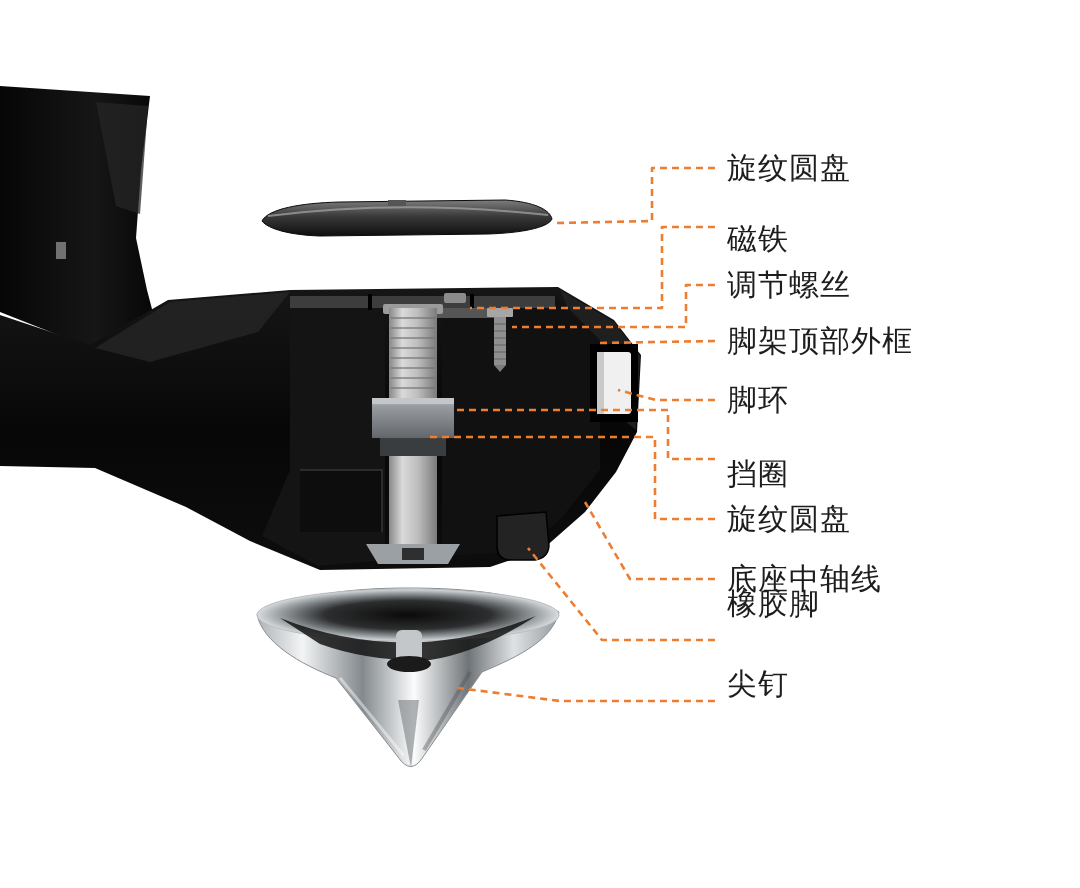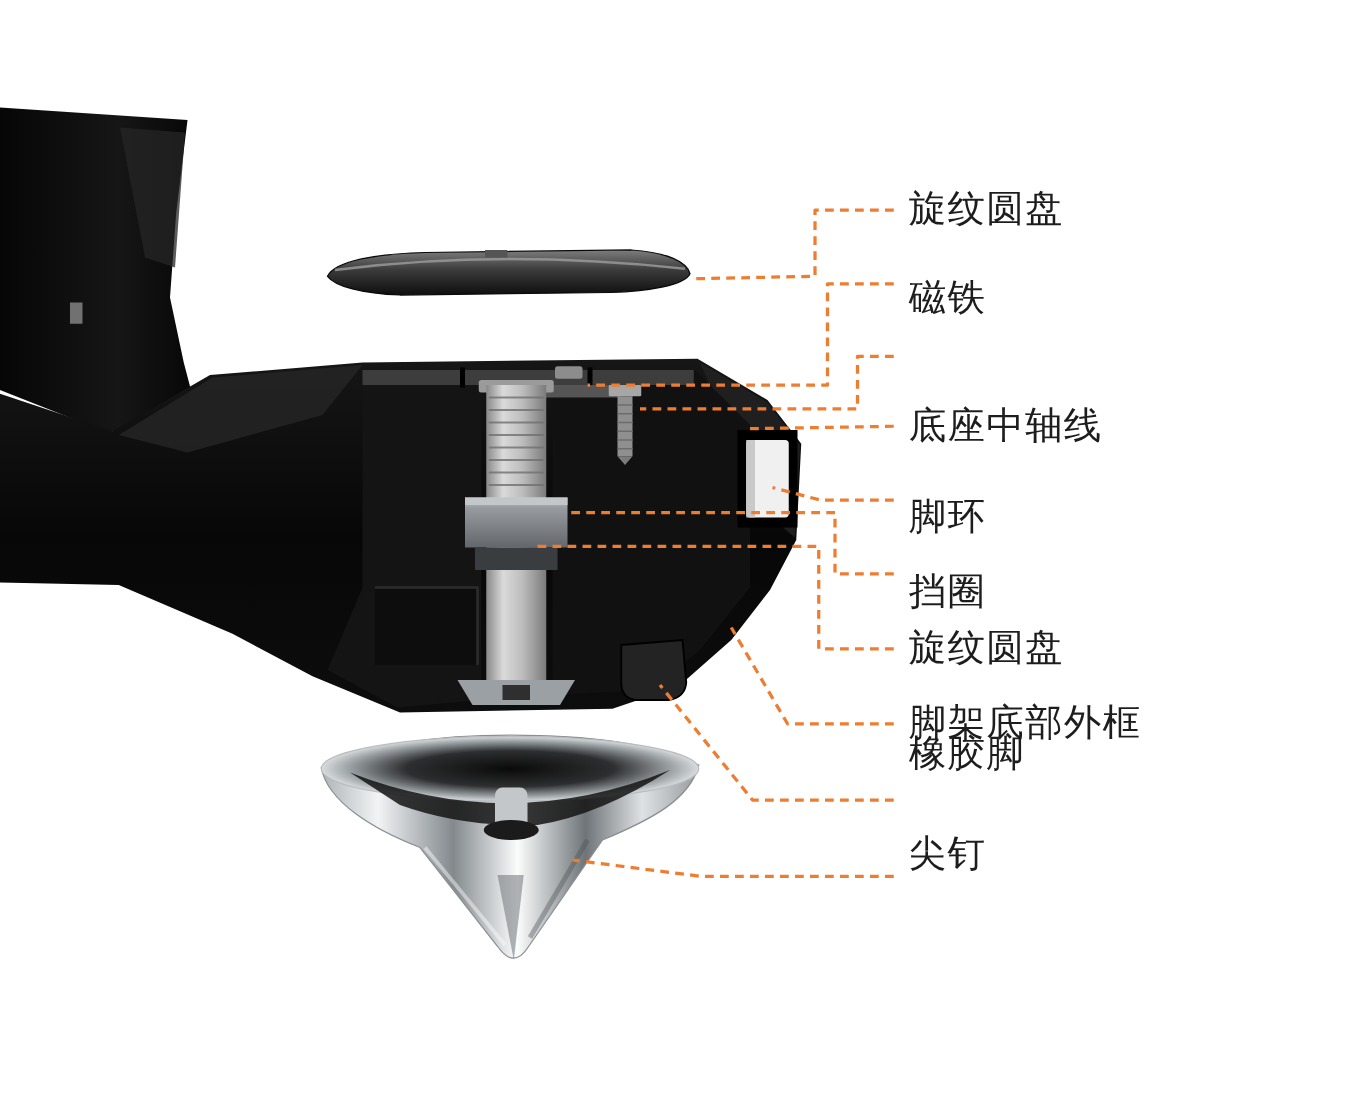--- a/index.html
+++ b/index.html
@@ -190,21 +190,22 @@
       <polyline class="leader" points="715,459 668,459 668,410 452,410"></polyline>
       <polyline class="leader" points="715,519 655,519 655,437 428,437"></polyline>
       <polyline class="leader" points="715,579 630,579 585,502"></polyline>
       <polyline class="leader" points="715,640 602,640 528,548"></polyline>
       <polyline class="leader" points="715,701 560,701 458,688"></polyline>
     </g>
   </svg>
 
   <div class="part-label" style="top:150px">旋纹圆盘</div>
   <div class="part-label" style="top:221px">磁铁</div>
-  <div class="part-label" style="top:323px">底座中轴线</div>
-  <div class="part-label" style="top:396px">脚环</div>
+  <div class="part-label" style="top:267px">调节螺丝</div>
+  <div class="part-label" style="top:323px">脚架顶部外框</div>
+  <div class="part-label" style="top:382px">脚环</div>
   <div class="part-label" style="top:456px">挡圈</div>
   <div class="part-label" style="top:501px">旋纹圆盘</div>
-  <div class="part-label" style="top:561px">脚架底部外框</div>
+  <div class="part-label" style="top:561px">底座中轴线</div>
   <div class="part-label" style="top:586px">橡胶脚</div>
   <div class="part-label" style="top:666px">尖钉</div>
 
 </div>
 
 </body></html>

